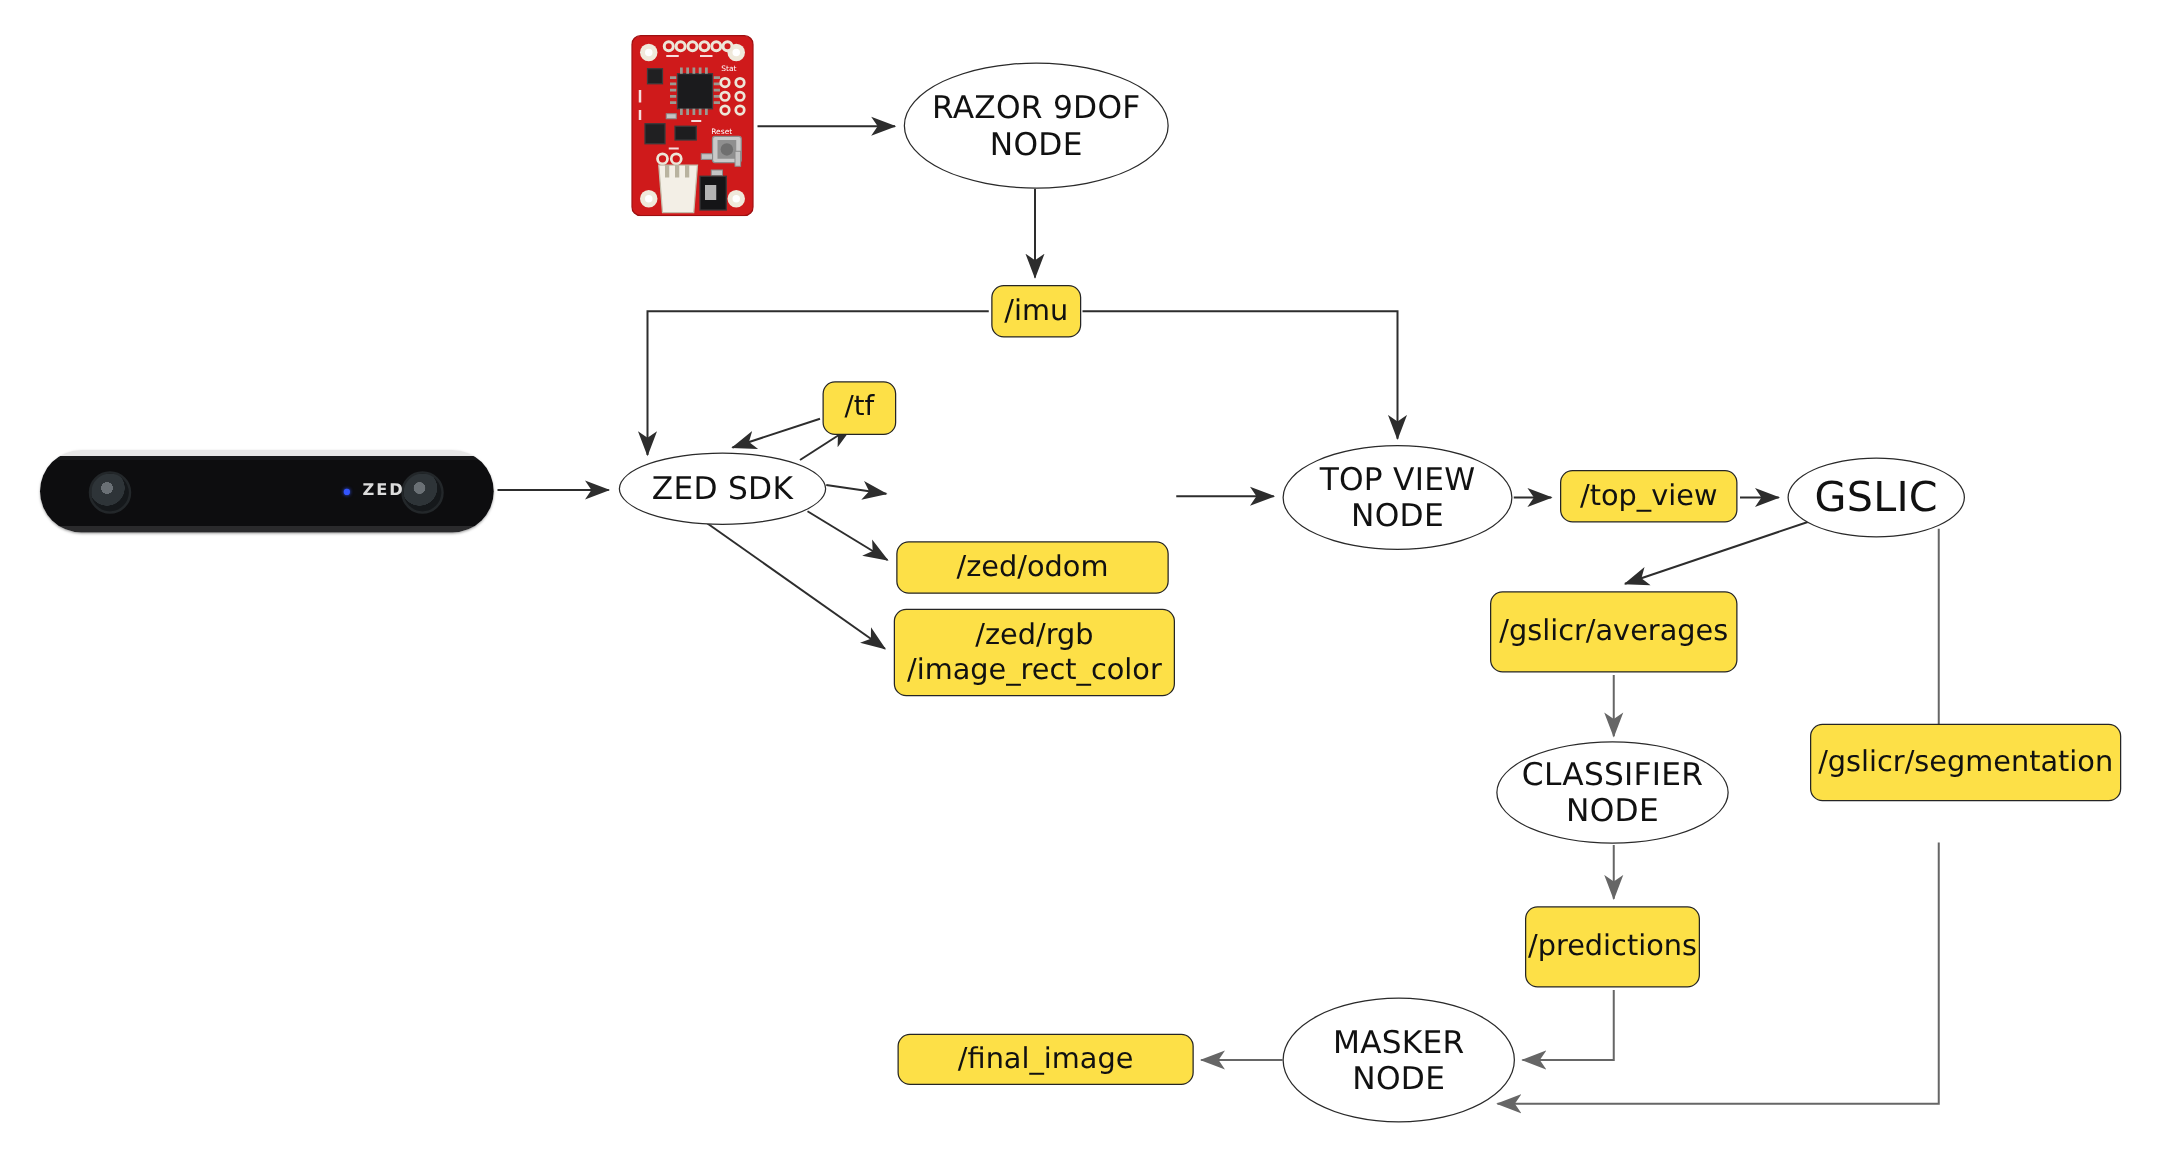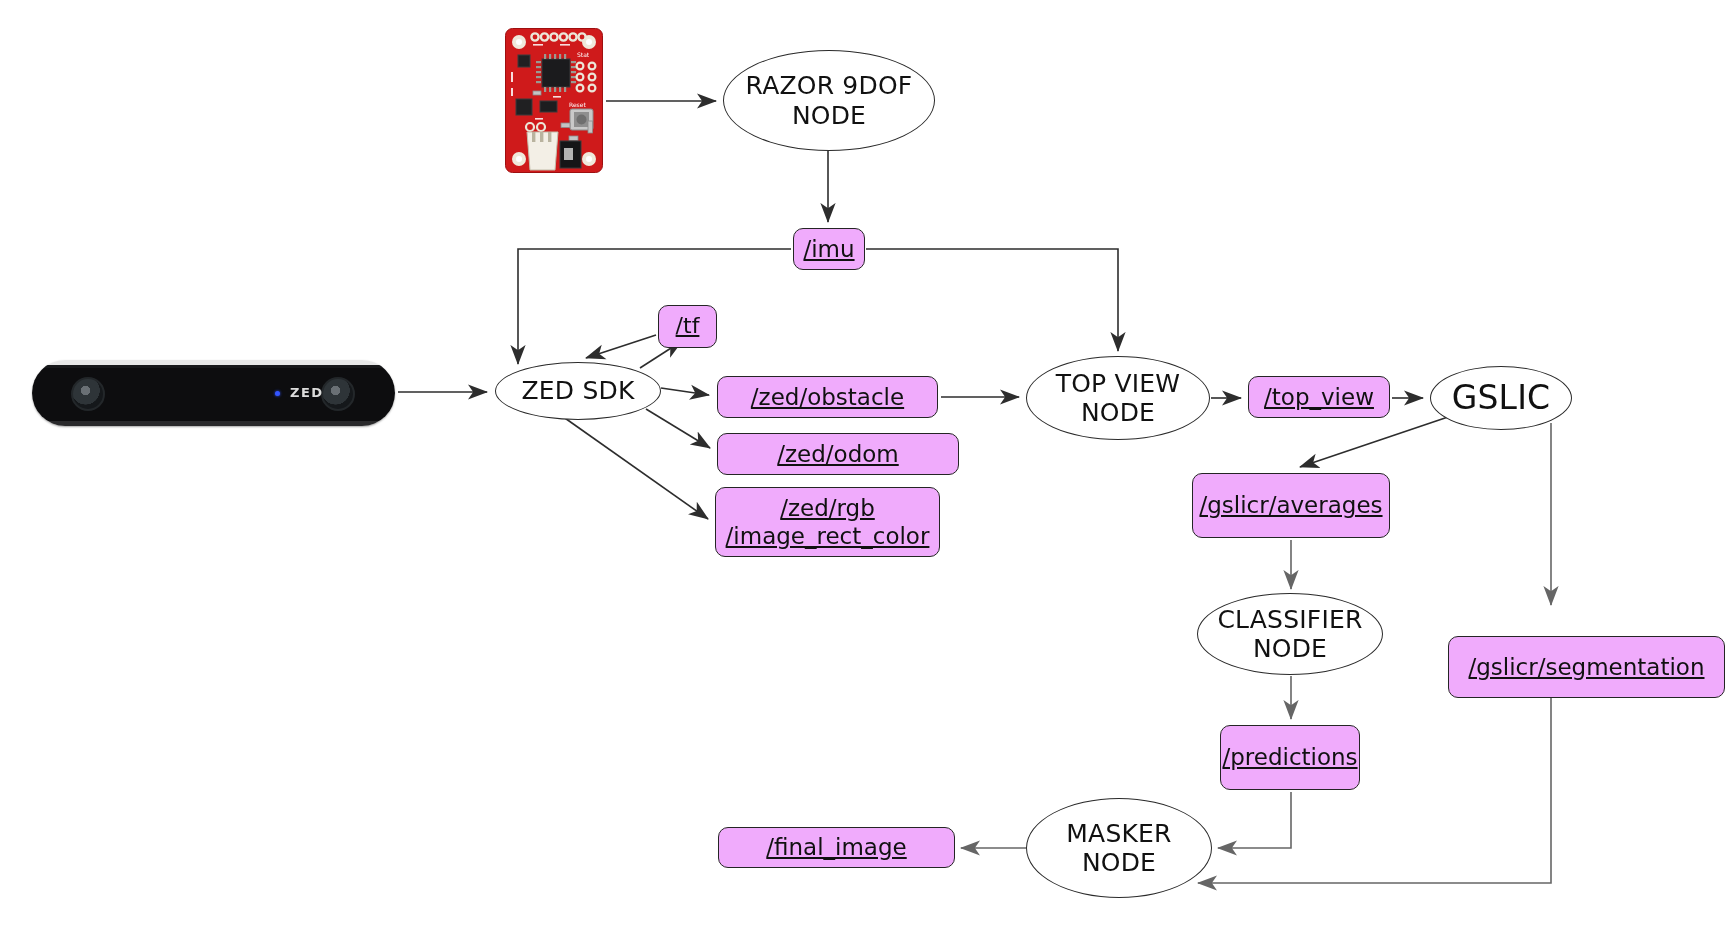--- a/index.html
+++ b/index.html
@@ -5,22 +5,22 @@
   html,body{margin:0;padding:0;background:#ffffff;}
   body{width:1727px;height:928px;overflow:hidden;
        font-family:"DejaVu Sans","Liberation Sans",sans-serif;color:#111;}
   #canvas{position:relative;width:1727px;height:928px;background:#fff;}
   #edges{position:absolute;left:0;top:0;pointer-events:none;}
 
   .node{position:absolute;display:flex;align-items:center;justify-content:center;
         text-align:center;background:#fff;border:1.6px solid #2a2a2a;border-radius:50%;
         font-size:25px;line-height:1.18;white-space:pre-line;letter-spacing:0.2px;box-sizing:border-box;}
   .topic{position:absolute;display:flex;align-items:center;justify-content:center;
-        text-align:center;background:#f0abfc;border:1.8px solid #252525;border-radius:10px;
-        font-size:23px;line-height:1.22;white-space:pre-line;box-sizing:border-box;text-decoration:underline;}
+        text-align:center;background:#fde047;border:1.8px solid #252525;border-radius:10px;
+        font-size:23px;line-height:1.22;white-space:pre-line;box-sizing:border-box;}
   .small-topic{font-size:22px;}
 
   
   .camera{position:absolute;left:32px;top:360px;width:363px;height:66px;
           background:linear-gradient(#e8e8e8 0 7%, #17181a 7% 12%, #0d0d0f 12% 92%, #2a2a2c 92%);
           border-radius:34px;box-shadow:0 1px 2px rgba(0,0,0,.35);}
   .lens{position:absolute;top:17px;width:34px;height:34px;border-radius:50%;
         background:radial-gradient(circle at 42% 38%, #6a7075 0 18%, #2e3438 19% 55%, #15181b 56%);
         border:2px solid #23272a;box-sizing:border-box;}
   .lens.l1{left:39px;} .lens.l2{left:289px;}
@@ -186,23 +186,22 @@
   <div class="node" style="left:1026px;top:356px;width:184px;height:84px;">TOP VIEW
 NODE</div>
   <div class="node" style="left:1430px;top:366px;width:142px;height:64px;font-size:33px;">GSLIC</div>
   <div class="node" style="left:1197px;top:593px;width:186px;height:82px;">CLASSIFIER
 NODE</div>
   <div class="node" style="left:1026px;top:798px;width:186px;height:100px;">MASKER
 NODE</div>
 
   <div class="topic" style="left:793px;top:228px;width:72px;height:42px;">/imu</div>
   <div class="topic small-topic" style="left:658px;top:305px;width:59px;height:43px;">/tf</div>
-  <div class="topic" style="left:717px;top:376px;width:221px;height:42px;">/zed/obstacle</div>
-  <div class="topic" style="left:717px;top:433px;width:242px;height:42px;">/zed/odom</div>
+  <div class="topic" style="left:717px;top:433px;width:218px;height:42px;">/zed/odom</div>
   <div class="topic" style="left:715px;top:487px;width:225px;height:70px;">/zed/rgb
 /image_rect_color</div>
   <div class="topic" style="left:1248px;top:376px;width:142px;height:42px;">/top_view</div>
   <div class="topic" style="left:1192px;top:473px;width:198px;height:65px;">/gslicr/averages</div>
-  <div class="topic" style="left:1448px;top:636px;width:277px;height:62px;">/gslicr/segmentation</div>
+  <div class="topic" style="left:1448px;top:579px;width:249px;height:62px;">/gslicr/segmentation</div>
   <div class="topic" style="left:1220px;top:725px;width:140px;height:65px;">/predictions</div>
   <div class="topic" style="left:718px;top:827px;width:237px;height:41px;">/final_image</div>
 
 </div>
 
 </body></html>

